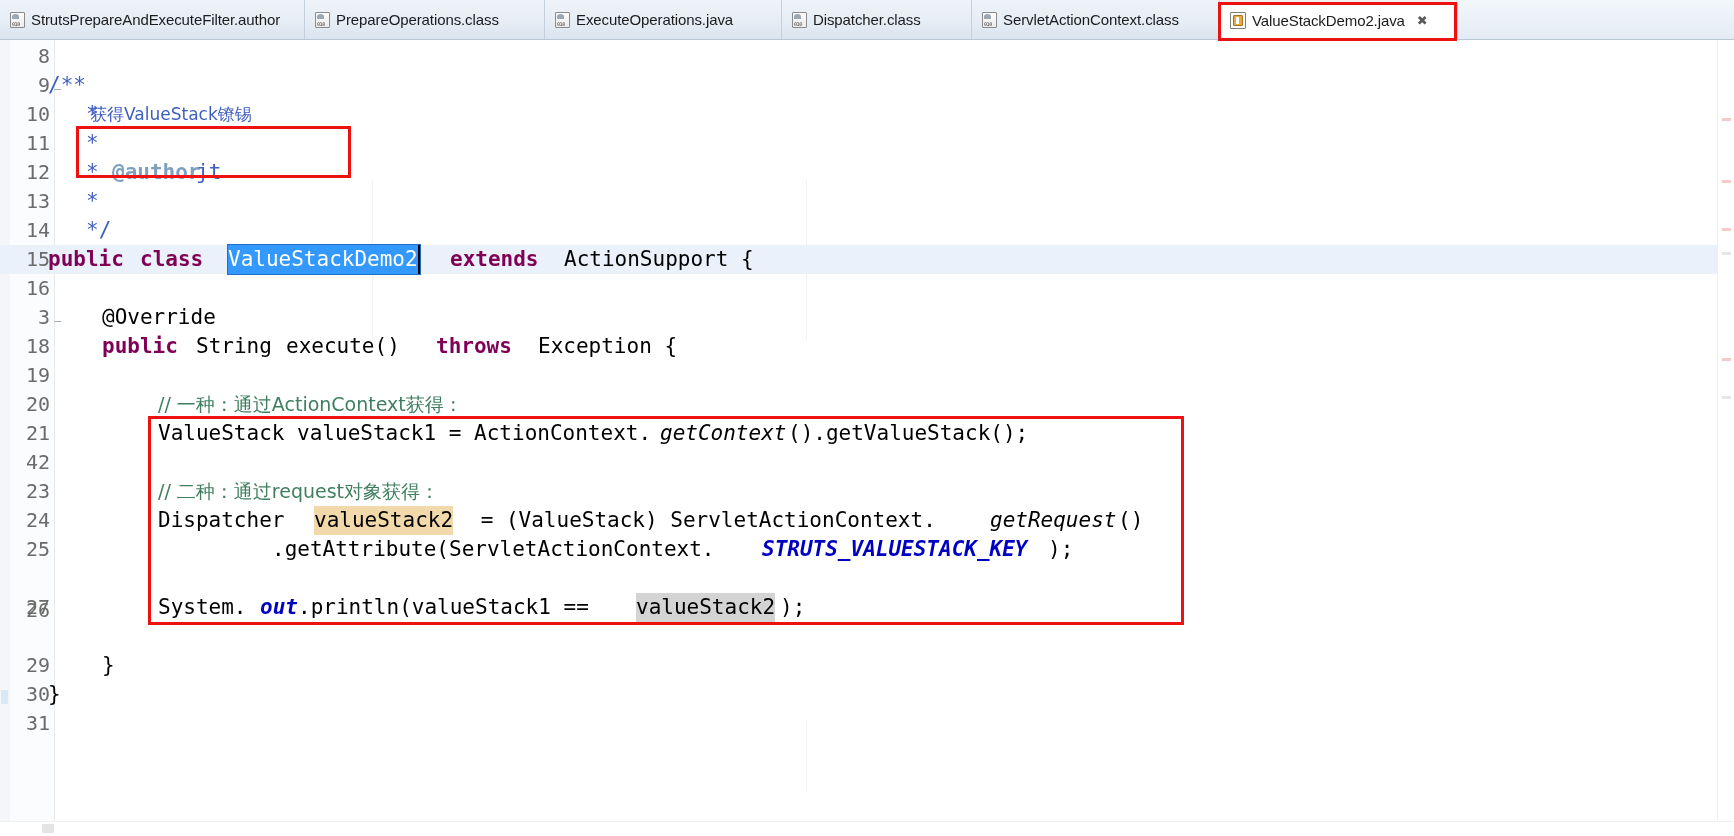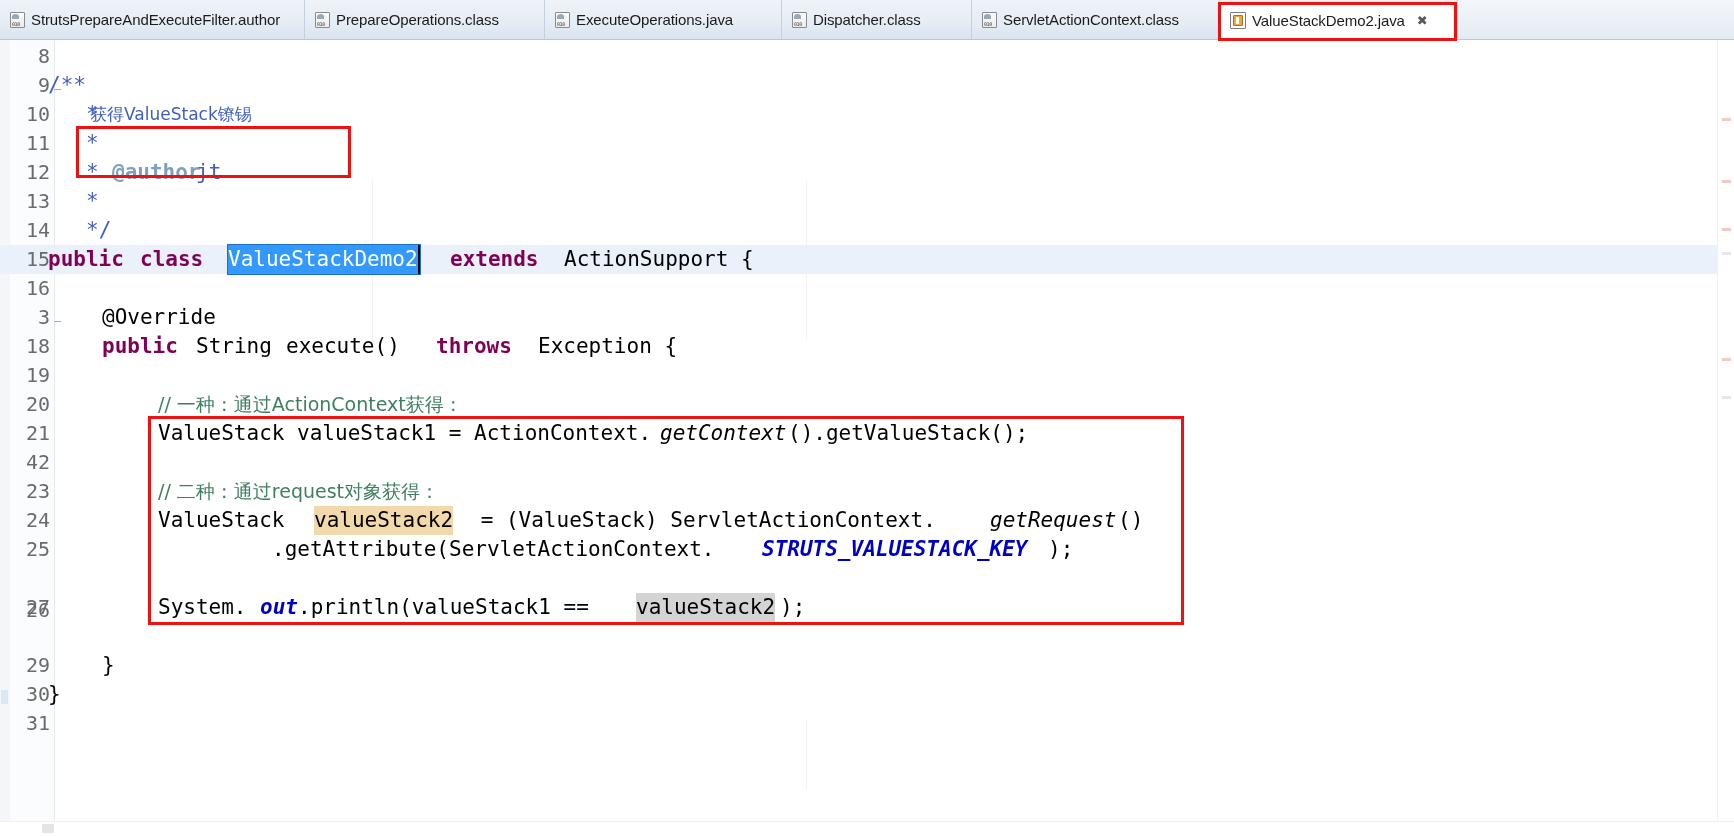--- a/index.html
+++ b/index.html
@@ -447,21 +447,21 @@
         <span class="src" style="left:48px"></span>
       </div>
 
       <div class="line" style="top:437px">
         <span class="ln">23</span>
         <span class="src cmt-cjk" style="left:158px">// 二种：通过request对象获得：</span>
       </div>
 
       <div class="line" style="top:466px">
         <span class="ln">24</span>
-        <span class="src plain" style="left:158px">ValueStack </span>
+        <span class="src plain" style="left:158px">Dispatcher </span>
         <span class="src plain occ-write" style="left:314px">valueStack2</span>
         <span class="src plain" style="left:468px"> = (ValueStack) ServletActionContext.</span>
         <span class="src mth" style="left:990px">getRequest</span>
         <span class="src plain" style="left:1118px">()</span>
       </div>
 
       <div class="line" style="top:495px">
         <span class="ln">25</span>
         <span class="src plain" style="left:272px">.getAttribute(ServletActionContext.</span>
         <span class="src fld" style="left:762px">STRUTS_VALUESTACK_KEY</span>

